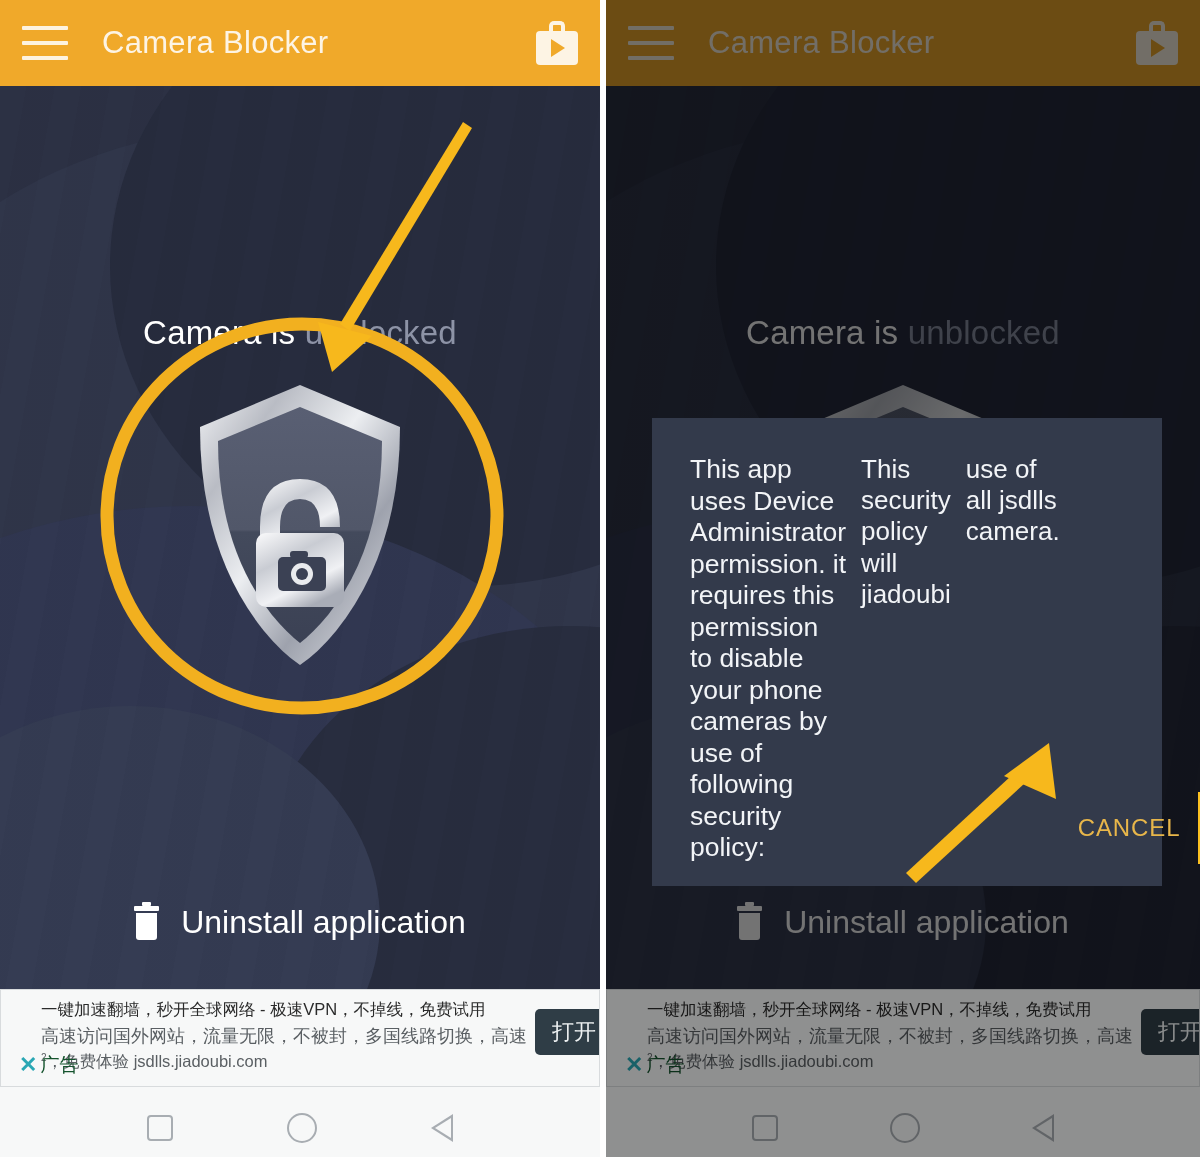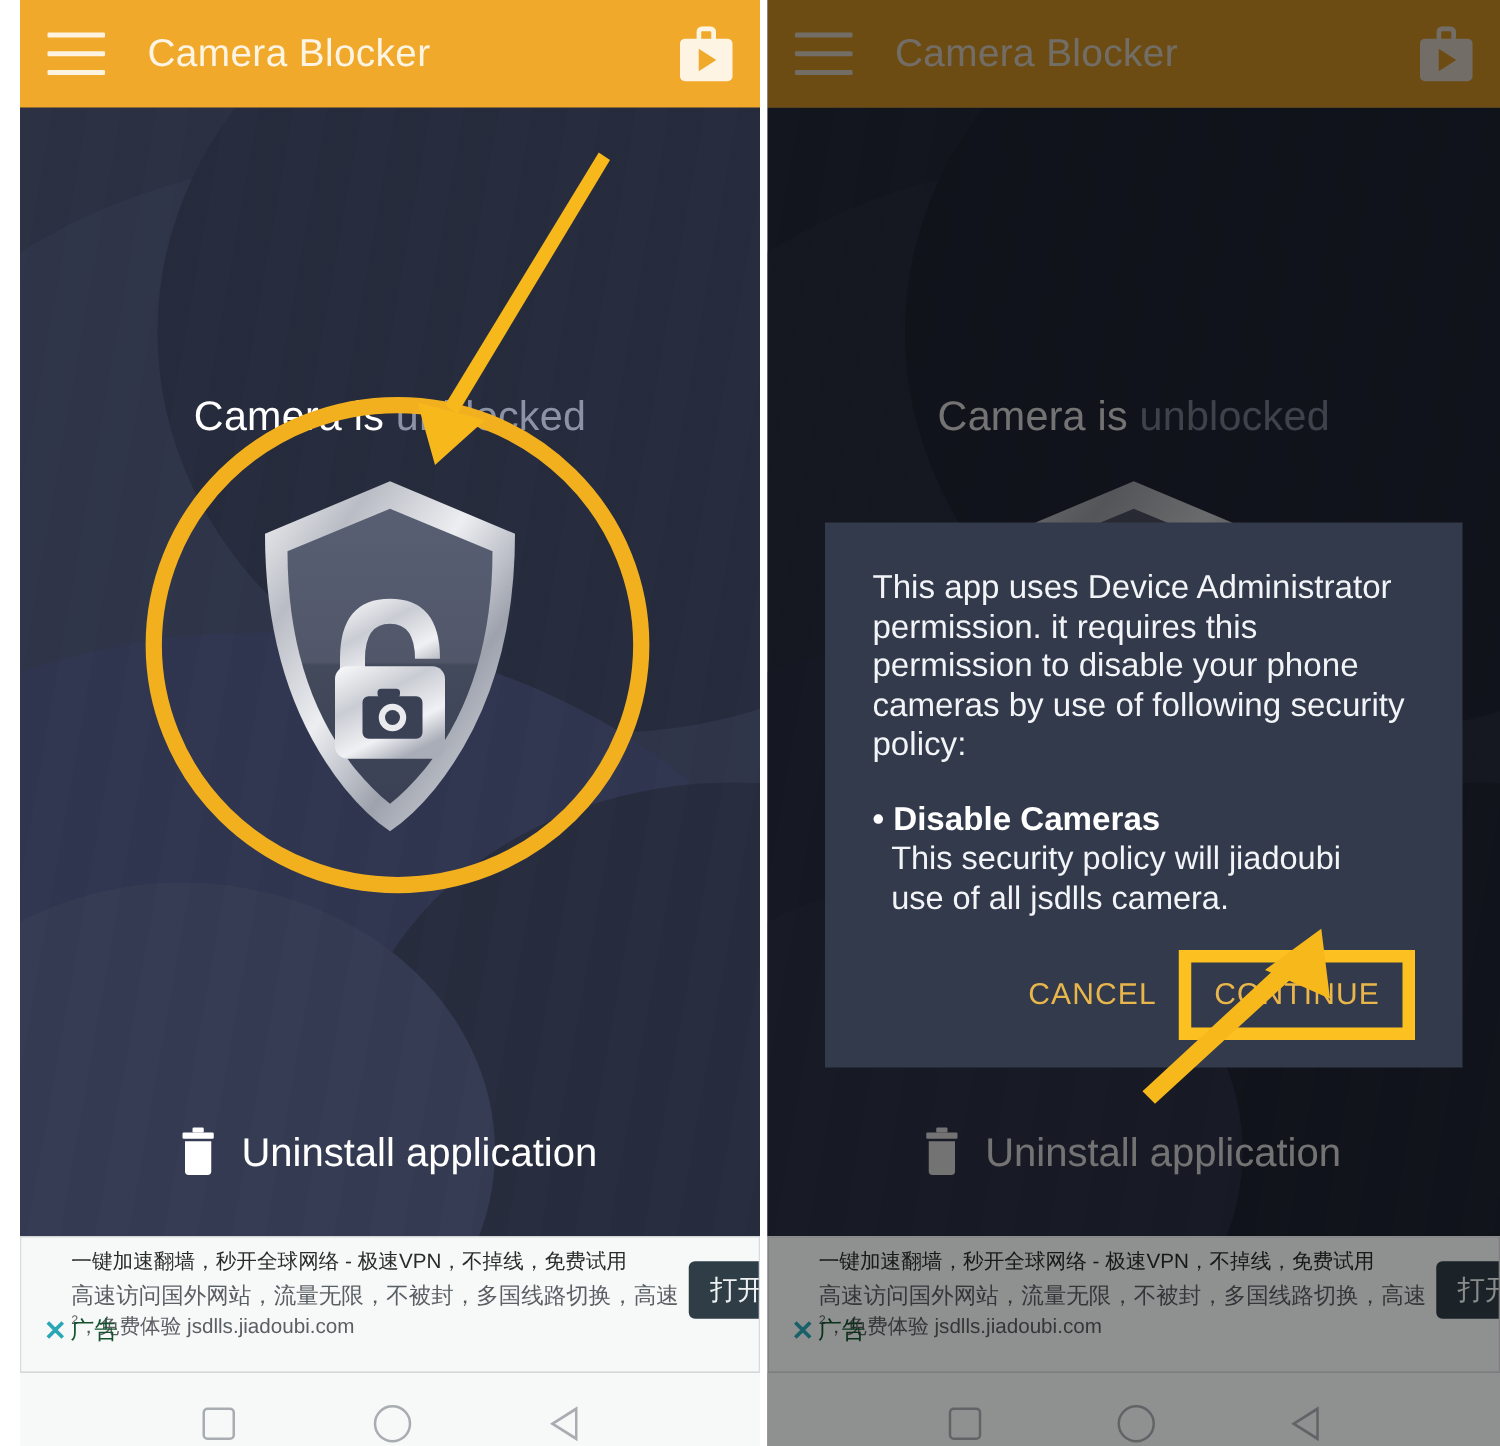--- a/index.html
+++ b/index.html
@@ -2,21 +2,21 @@
 <html><head>
 <meta charset="utf-8">
 <style>
   * { margin:0; padding:0; box-sizing:border-box; }
   html,body {
     width:1200px; height:1157px;
     background:#ffffff;
     font-family:"Liberation Sans", sans-serif;
     overflow:hidden;
   }
-  .screens { position:relative; width:1200px; height:1157px; display:flex;padding-left:16px; }
+  .screens { position:relative; width:1200px; height:1157px; display:flex; }
 
   
   .panel { position:relative; width:600px; height:1157px; overflow:hidden; background:#252a3a; }
   .panel.right { border-left:6px solid #ffffff; }
 
   
   .appbar {
     position:relative; height:86px; background:#f0a92a;
     display:flex; align-items:center; padding:0 22px;
     z-index:5;
@@ -78,21 +78,21 @@
     z-index:3; cursor:pointer;
   }
   .trash { position:relative; width:25px; height:34px; }
   .trash .lid { position:absolute; top:0; left:0; width:25px; height:5px; background:#fff; border-radius:1px; }
   .trash .nub { position:absolute; top:-4px; left:8px; width:9px; height:4px; background:#fff; border-radius:1px; }
   .trash .can { position:absolute; top:7px; left:2px; width:21px; height:27px; background:#fff; border-radius:0 0 3px 3px; }
   .uninstall-label { color:#ffffff; font-size:32px; }
 
   
   .ad {
-    position:relative; height:109px; background:#f7f8f8;
+    position:relative; height:98px; background:#f7f8f8;
     border:1px solid #d8dbdd; padding:5px 10px 0 18px;
     display:flex; align-items:flex-start; overflow:hidden; z-index:5;
   }
   .ad-text { flex:1; position:relative; padding-top:2px; }
   .ad-l1 { font-size:16.5px; color:#2b2b2b; line-height:1.55; white-space:nowrap; padding-left:22px;}
   .ad-l2 { font-size:18px; color:#5a5f63; line-height:1.55; white-space:nowrap; padding-left:22px;}
   .ad-l3 { font-size:16.5px; color:#5a5f63; line-height:1.4; white-space:nowrap; padding-left:22px; position:relative; }
   .ad-close {
     position:absolute; left:0; bottom:-2px; display:flex; align-items:center; gap:3px; z-index:2;
   }
@@ -116,21 +116,21 @@
   .nav-bk { width:0; height:0; border-right:22px solid #a8adb2; border-top:14px solid transparent; border-bottom:14px solid transparent; cursor:pointer; position:relative; }
   .nav-bk::after { content:""; position:absolute; left:4px; top:-10px; width:0; height:0; border-right:16px solid #f7f8f8; border-top:10px solid transparent; border-bottom:10px solid transparent; }
 
   
   .dim { position:absolute; inset:0; background:rgba(0,0,0,.55); z-index:8; pointer-events:none; }
 
   
   .dialog {
     position:absolute; left:46px; top:332px; width:510px; min-height:403px;
     background:#333a4b; z-index:10; padding:36px 38px 22px 38px;
-    display:flex; flex-direction:column;
+    display:flex; flex-direction:row;
   }
   .dlg-p { color:#f2f4f7; font-size:26.5px; line-height:1.19; }
   .dlg-gap { height:28px; }
   .dlg-bullet { color:#ffffff; font-size:26.5px; font-weight:700; line-height:1.2; }
   .dlg-sub { color:#f2f4f7; font-size:26px; line-height:1.2; padding-left:15px; }
   .dlg-actions {
     margin-top:auto; display:flex; align-items:center; justify-content:flex-end; gap:0;
     padding-top:26px; position:relative;
   }
   .dlg-btn {
@@ -304,21 +304,20 @@
             <div class="can"></div>
         </div>
         <div class="uninstall-label">Uninstall application</div>
       </div>
 
       <div class="dim"></div>
 
       <div class="dialog">
         <div class="dlg-p">This app uses Device Administrator permission. it requires this permission to disable your phone cameras by use of following security policy:</div>
         <div class="dlg-gap"></div>
-        <div class="dlg-bullet">• Disable Cameras</div>
         <div class="dlg-sub">This security policy will jiadoubi</div>
         <div class="dlg-sub">use of all jsdlls camera.</div>
         <div class="dlg-actions">
           <button class="dlg-btn">CANCEL</button>
           <span class="continue-wrap">
             <button class="dlg-btn">CONTINUE</button>
             <span class="continue-hl"></span>
           </span>
         </div>
       </div>

